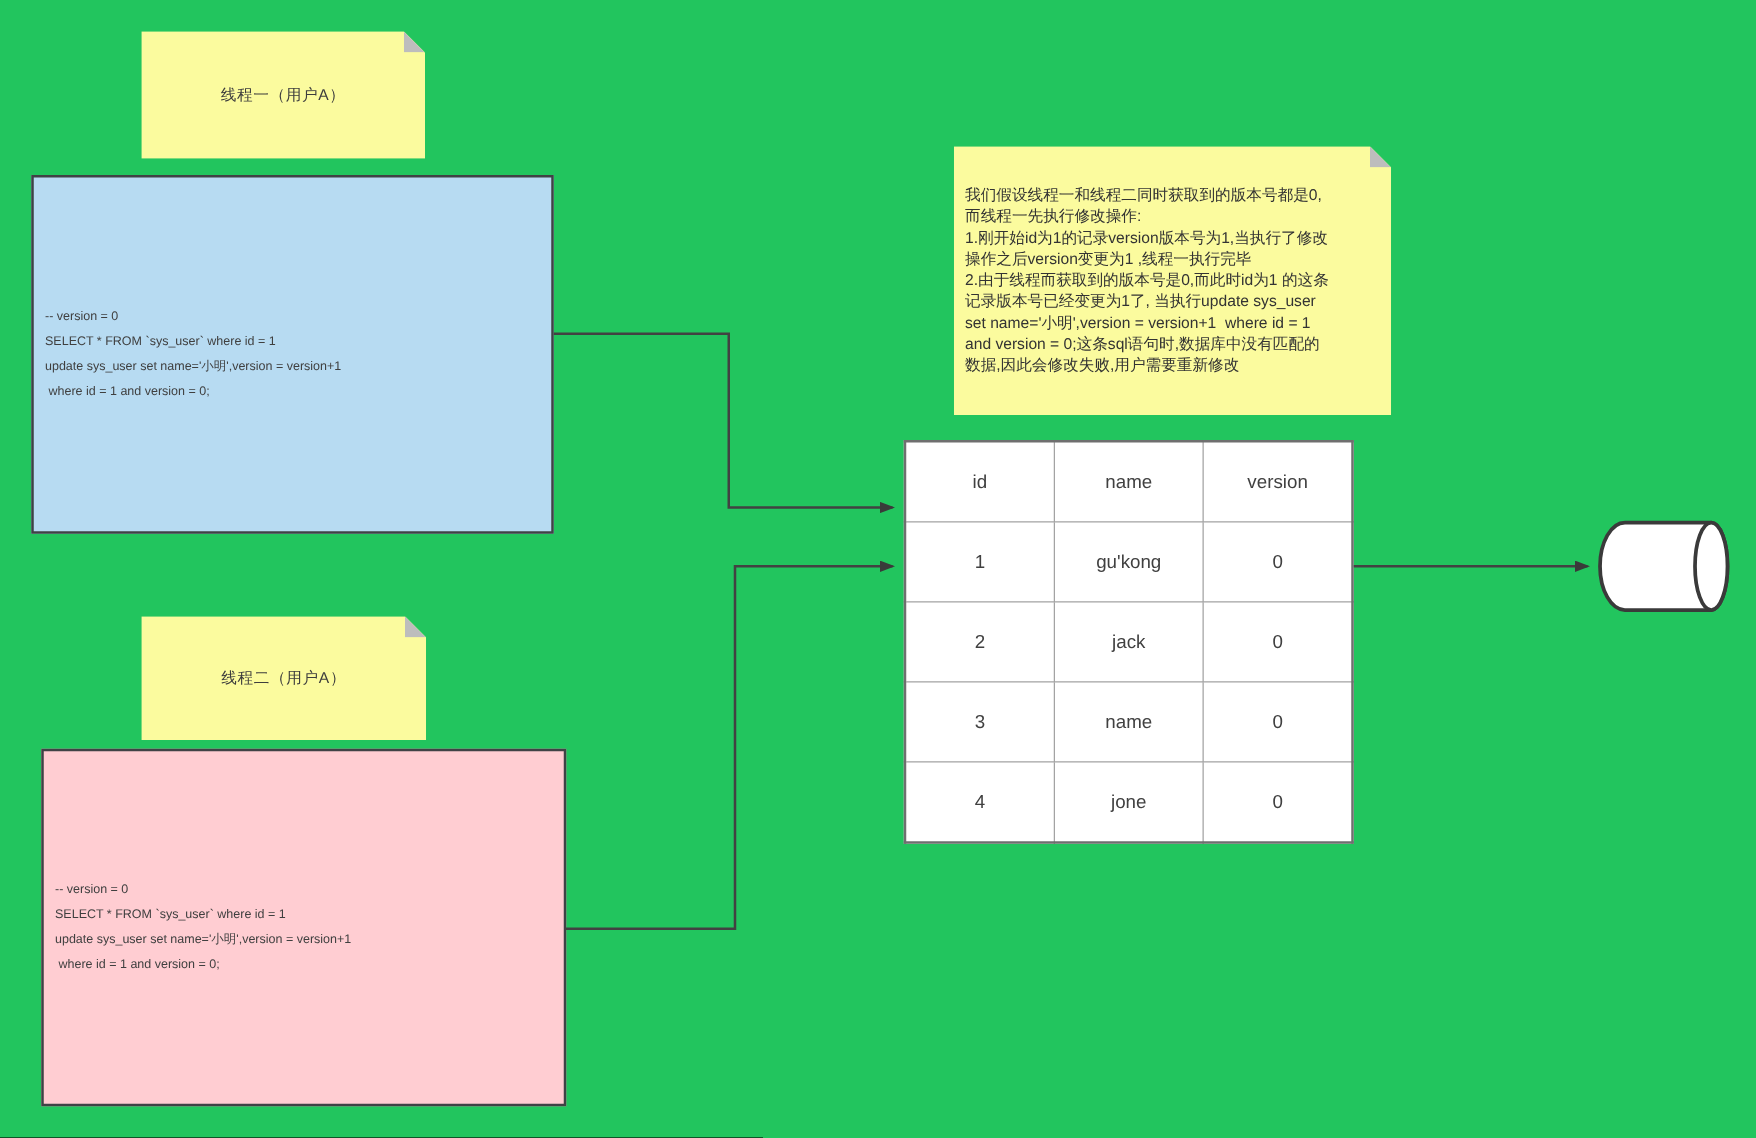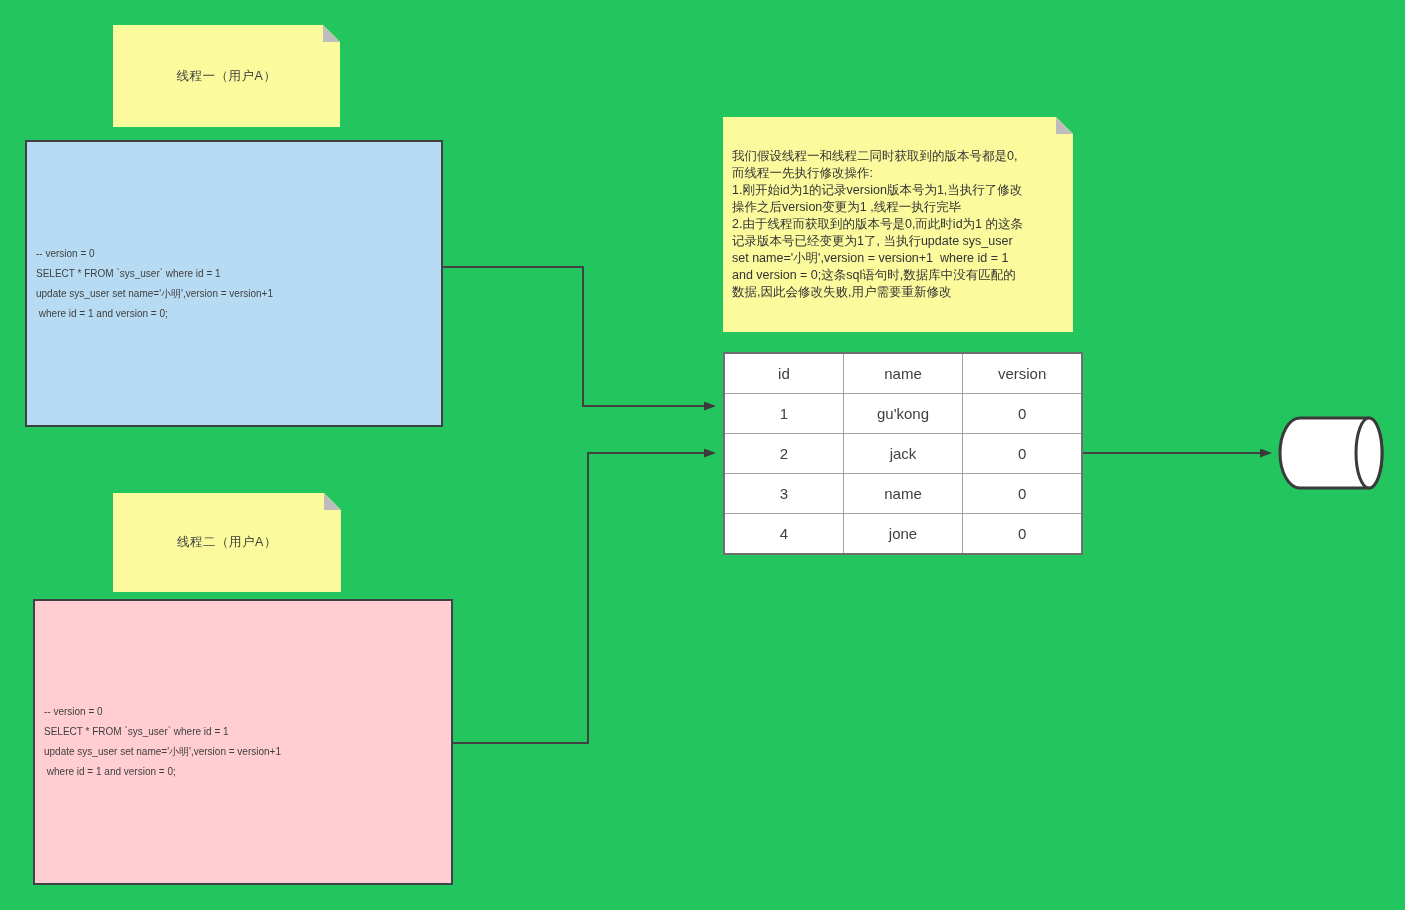--- a/index.html
+++ b/index.html
@@ -21,21 +21,21 @@
   }
   .note .fold{
     position:absolute;top:0;right:0;width:17px;height:17px;
     background:#bdbdbd;
     clip-path:polygon(0 0,100% 100%,0 100%);
   }
   .note-label{
     font-size:12.5px;color:#3d3d3d;letter-spacing:.5px;
     text-align:center;
   }
-  #note-explanation{align-items:center;justify-content:flex-end;}
+  #note-explanation{align-items:center;justify-content:flex-end;margin-left:40px;}
   .note-paragraph{
     white-space:pre-wrap;
     font-size:12.5px;line-height:17px;color:#333;
     padding:0 4px 0 9px;width:100%;
     box-sizing:border-box;
   }
   
   .sqlbox{
     position:absolute;
     border:2px solid #3f4245;
@@ -57,21 +57,21 @@
     position:absolute;left:723px;top:352px;width:360px;height:201px;
     border-collapse:collapse;table-layout:fixed;
     background:#fff;
     border:2px solid #6f6f6f;
     font-size:15px;color:#404040;
   }
   #sys-user-table th,#sys-user-table td{
     border:1px solid #a3a3a3;
     text-align:center;vertical-align:middle;
     font-weight:400;
-    height:39px;padding:0;margin-left:19px;
+    height:39px;padding:12px;margin-left:19px;
   }
   
   #overlay{position:absolute;left:0;top:0;pointer-events:none;}
   .connector{stroke:#424242;stroke-width:2;fill:none;}
   .cyl{stroke:#3a3a3a;stroke-width:3;}
 </style>
 </head>
 <body>
 
 <div id="canvas">

